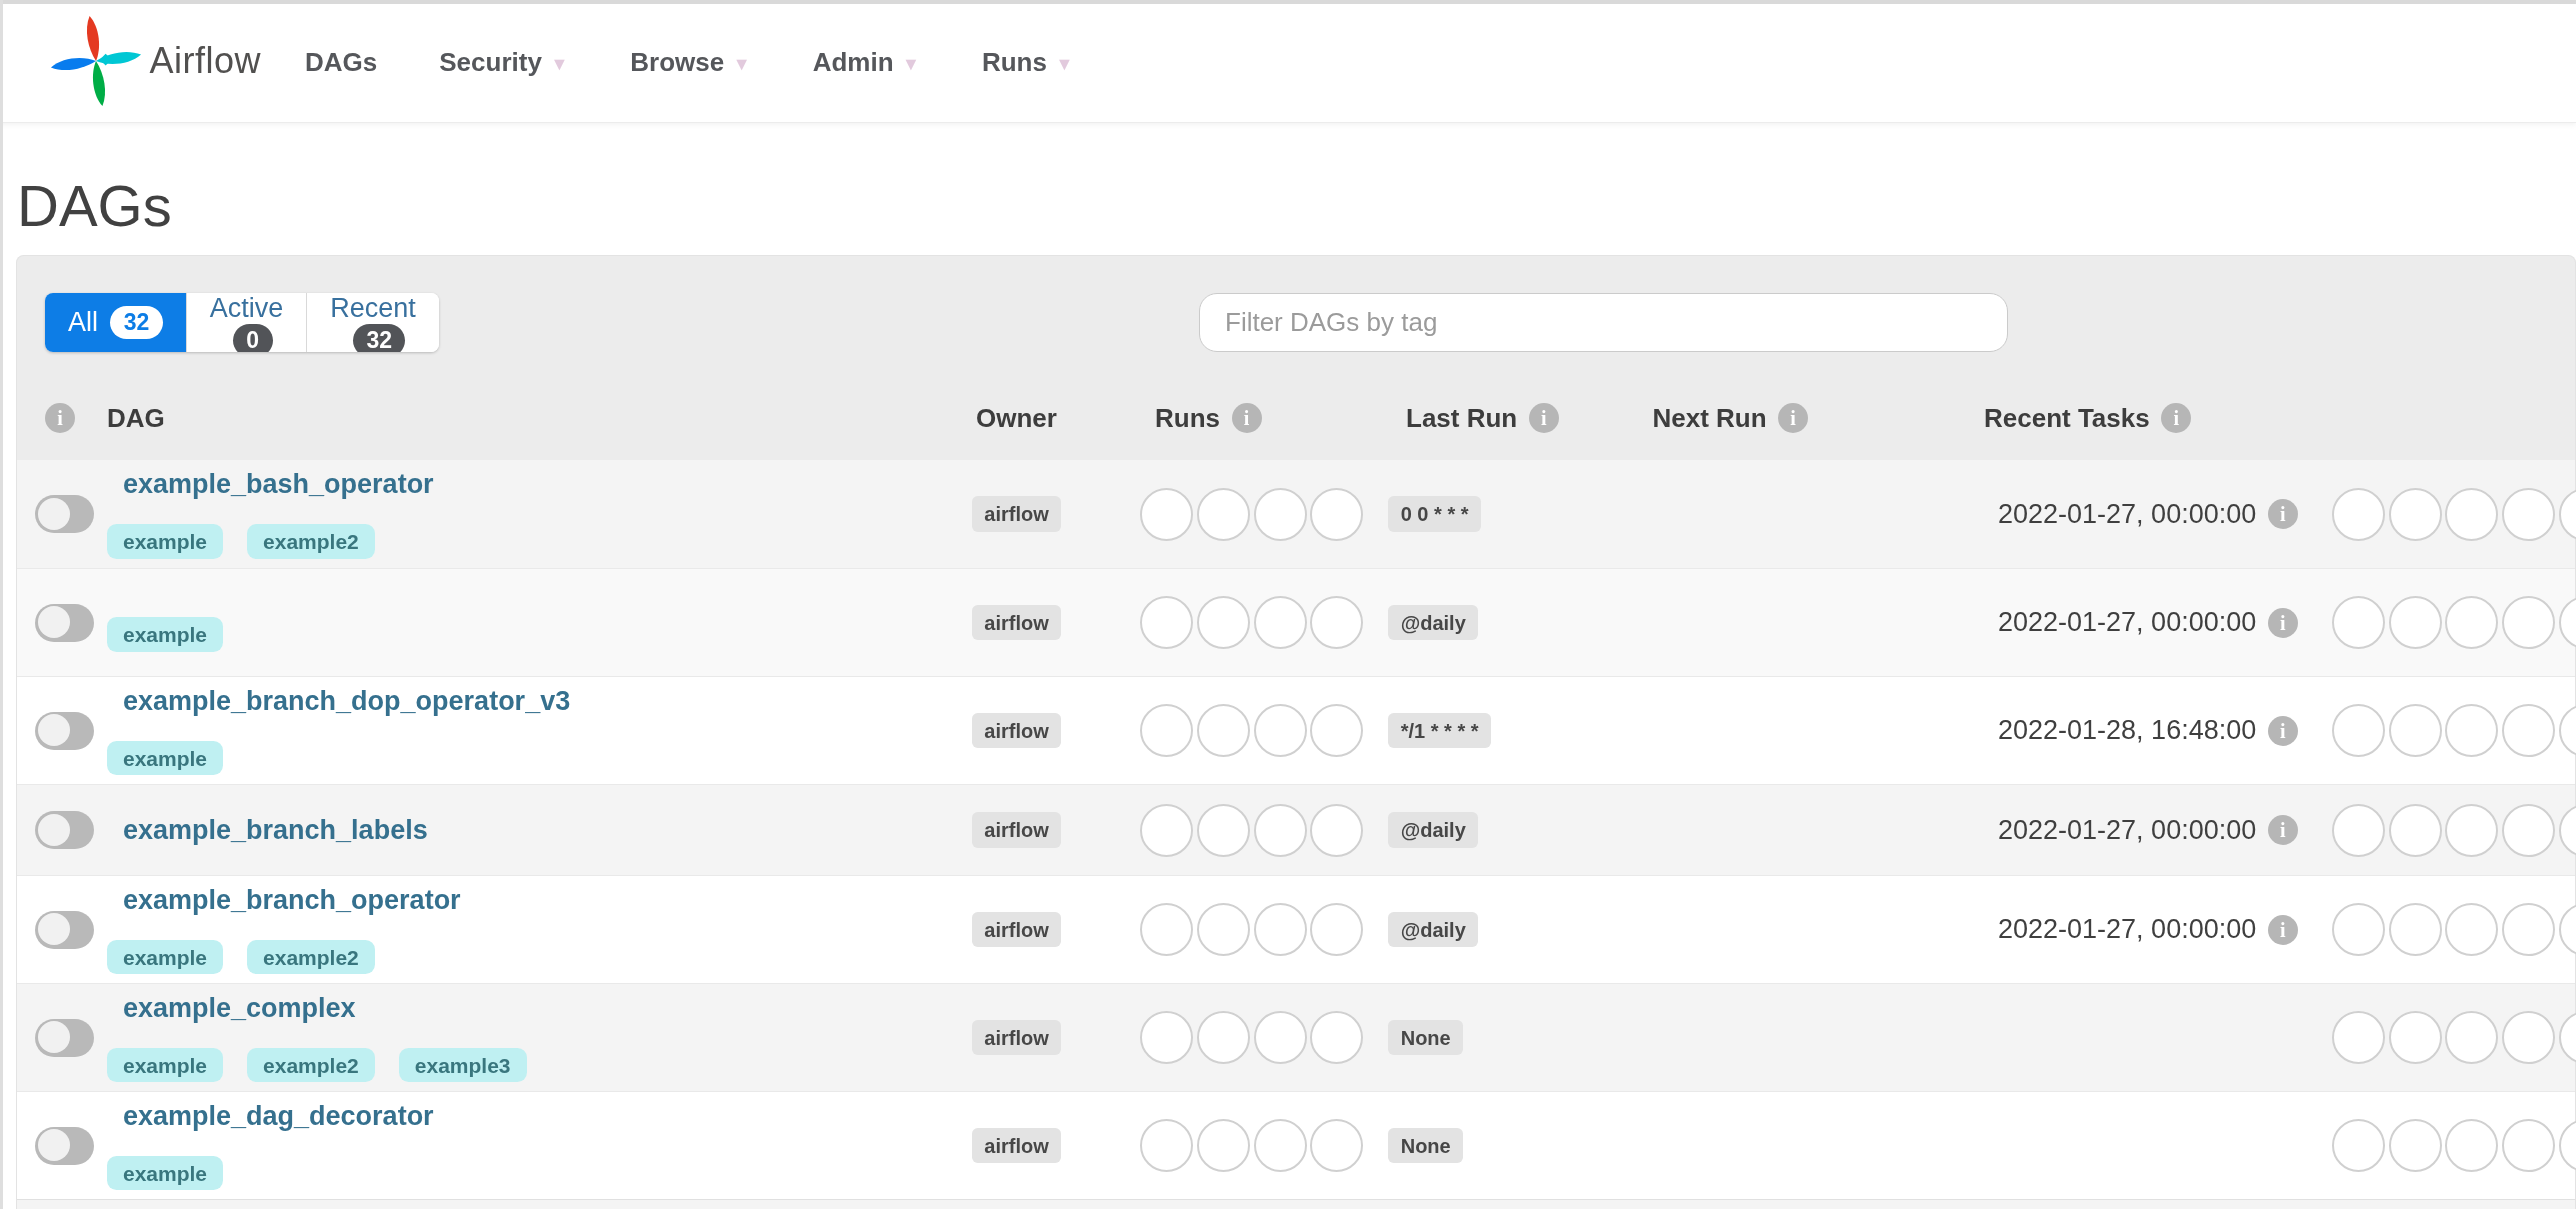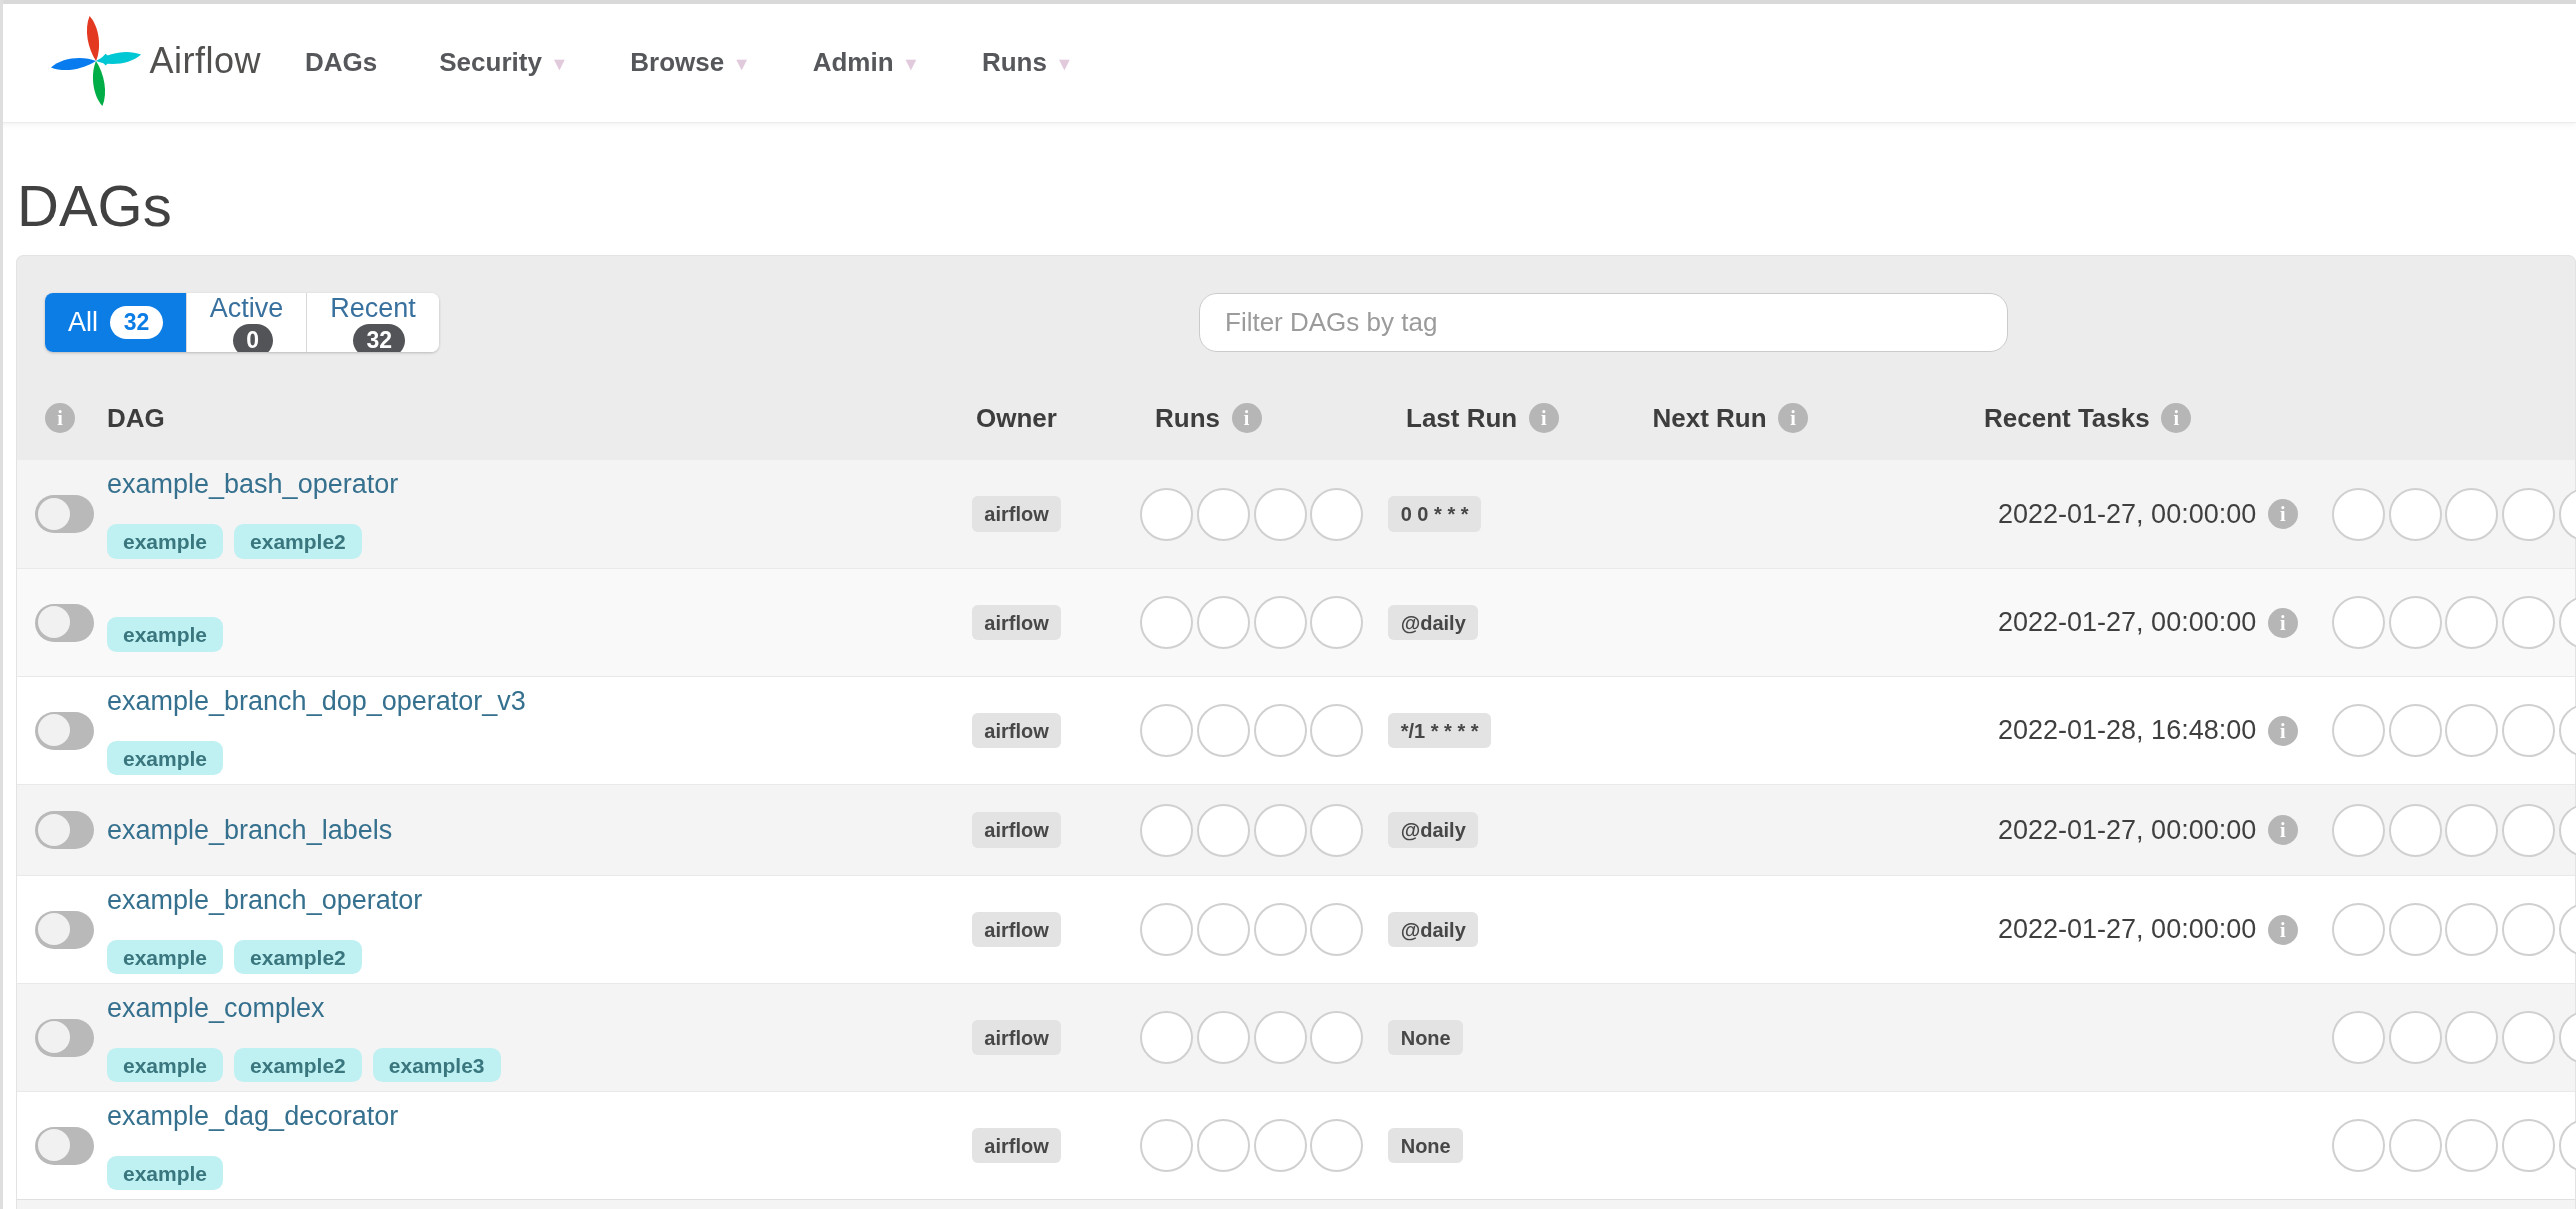--- a/index.html
+++ b/index.html
@@ -68,22 +68,22 @@
   .bp0{padding-left:18px} .bp1{padding-left:16px} .bp2{justify-content:center}
   .bp3{padding-left:52px} .bp4{padding-left:14.3px} .bp5{padding-left:32px}
   .bp6{padding-left:32px} .bp7{padding-left:2.9px}
 
   .toggle { width:59px; height:38px; border-radius:19px; background:#b9b9b9; position:relative;
             flex:none; cursor:pointer; }
   .toggle::after { content:''; position:absolute; left:2.9px; top:2.9px; width:32px; height:32px;
                    border-radius:50%; background:#f1f1f1; }
 
   .dag-main { display:flex; flex-direction:column; justify-content:center; align-items:flex-start; }
-  .dag-name { font-size:27px; font-weight:normal; color:#35708e; cursor:pointer; }
-  .tag-row { display:flex; gap:11px; margin-top:24px; }
+  .dag-name { font-size:27px; font-weight:bold; color:#35708e; cursor:pointer;margin-left:16px; }
+  .tag-row { display:flex; gap:24px; margin-top:24px; }
   .tag-pill { background:#bff0f2; color:#39767e; font-size:21px; font-weight:bold;
               padding:6.7px 16px; border-radius:9.5px; line-height:1; cursor:pointer; }
 
   .gray-badge { background:#e3e3e3; color:#474747; font-size:20px; font-weight:bold;
                 padding:7.6px 12.4px; border-radius:5.7px; line-height:1; white-space:nowrap; }
 
   .circle { width:53px; height:53px; border-radius:50%; background:#fff;
             border:2.9px solid #d0d0d0; margin-right:3.8px; flex:none; }
 
   .next-run-text { font-size:27px; color:#3f3f3f; white-space:nowrap; }

